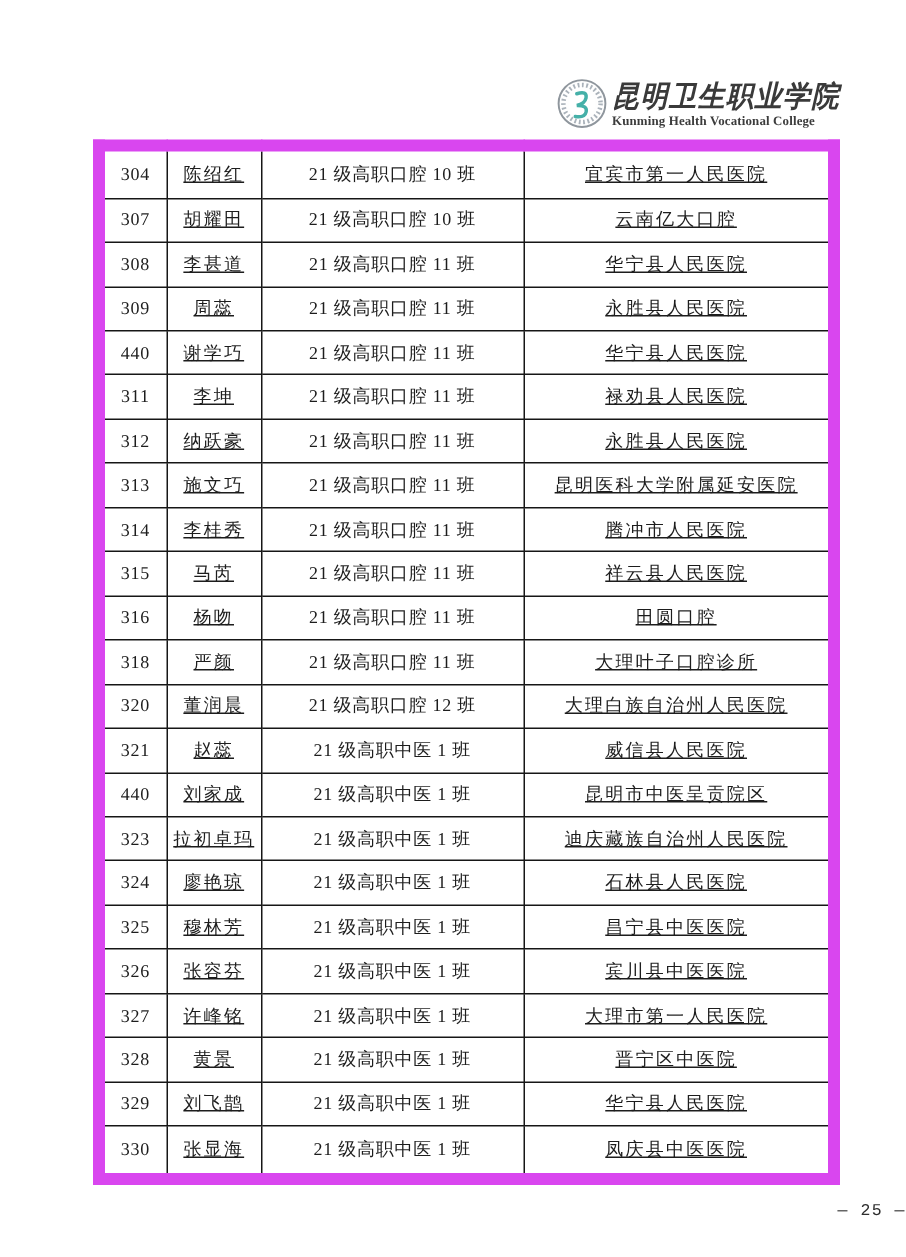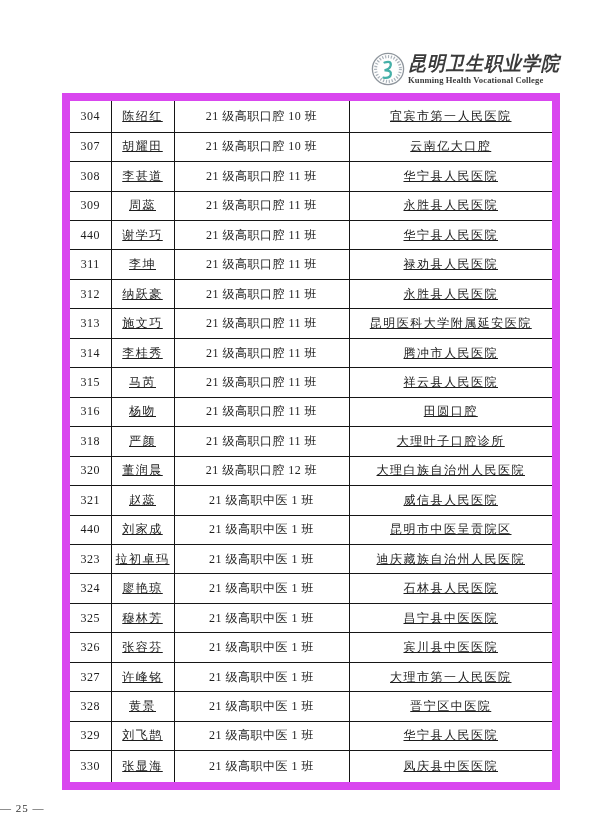--- a/index.html
+++ b/index.html
@@ -36,21 +36,21 @@
     font-size:12px;color:#1d1d1d;
     padding:0;overflow:hidden;white-space:nowrap;
   }
   td.col-no{font-size:12.5px;letter-spacing:0.5px;}
   td.col-name{letter-spacing:1.5px;text-decoration:underline;}
   td.col-class{letter-spacing:0.5px;}
   td.col-hospital{letter-spacing:1.5px;text-decoration:underline;}
   
   .footer{
     position:absolute;left:0;top:802px;width:604px;
-    text-align:left;font-size:11px;color:#2e2e2e;letter-spacing:1px;
+    text-align:right;font-size:11px;color:#2e2e2e;letter-spacing:1px;font-family:Liberation Mono, monospace;
   }
 </style>
 </head>
 <body>
 
 <div class="header">
   <div class="logo-wrap">
     <svg width="34" height="34" viewBox="0 0 34 34" aria-hidden="true">
       <circle cx="17" cy="17" r="15.6" fill="#fefefe" stroke="#8f969d" stroke-width="1.3"></circle>
       <circle cx="17" cy="17" r="12.4" fill="none" stroke="#aab2ba" stroke-width="3" stroke-dasharray="1.2,1.7"></circle>

